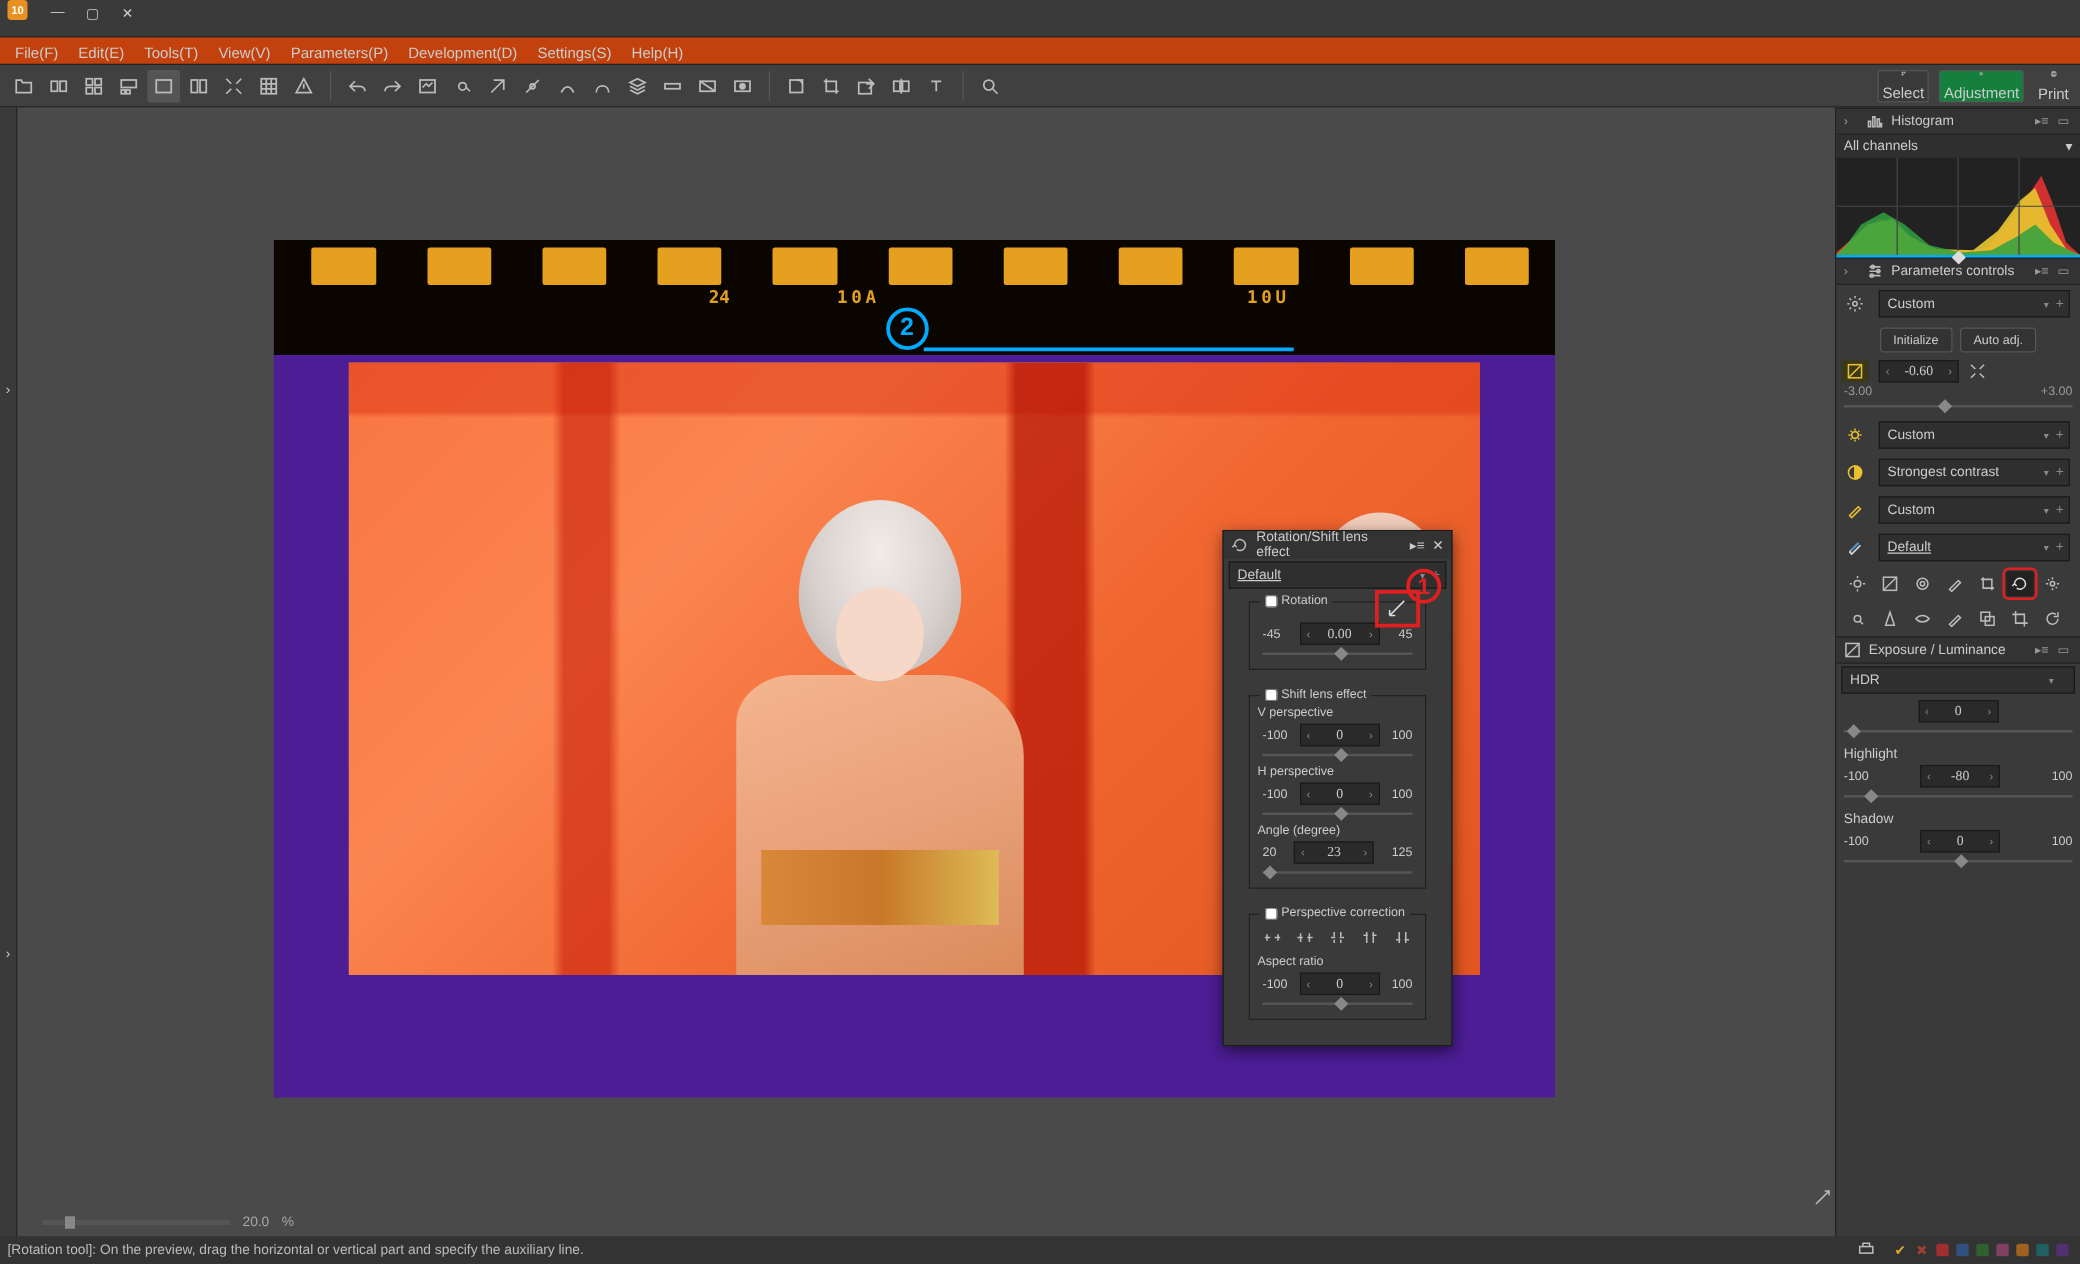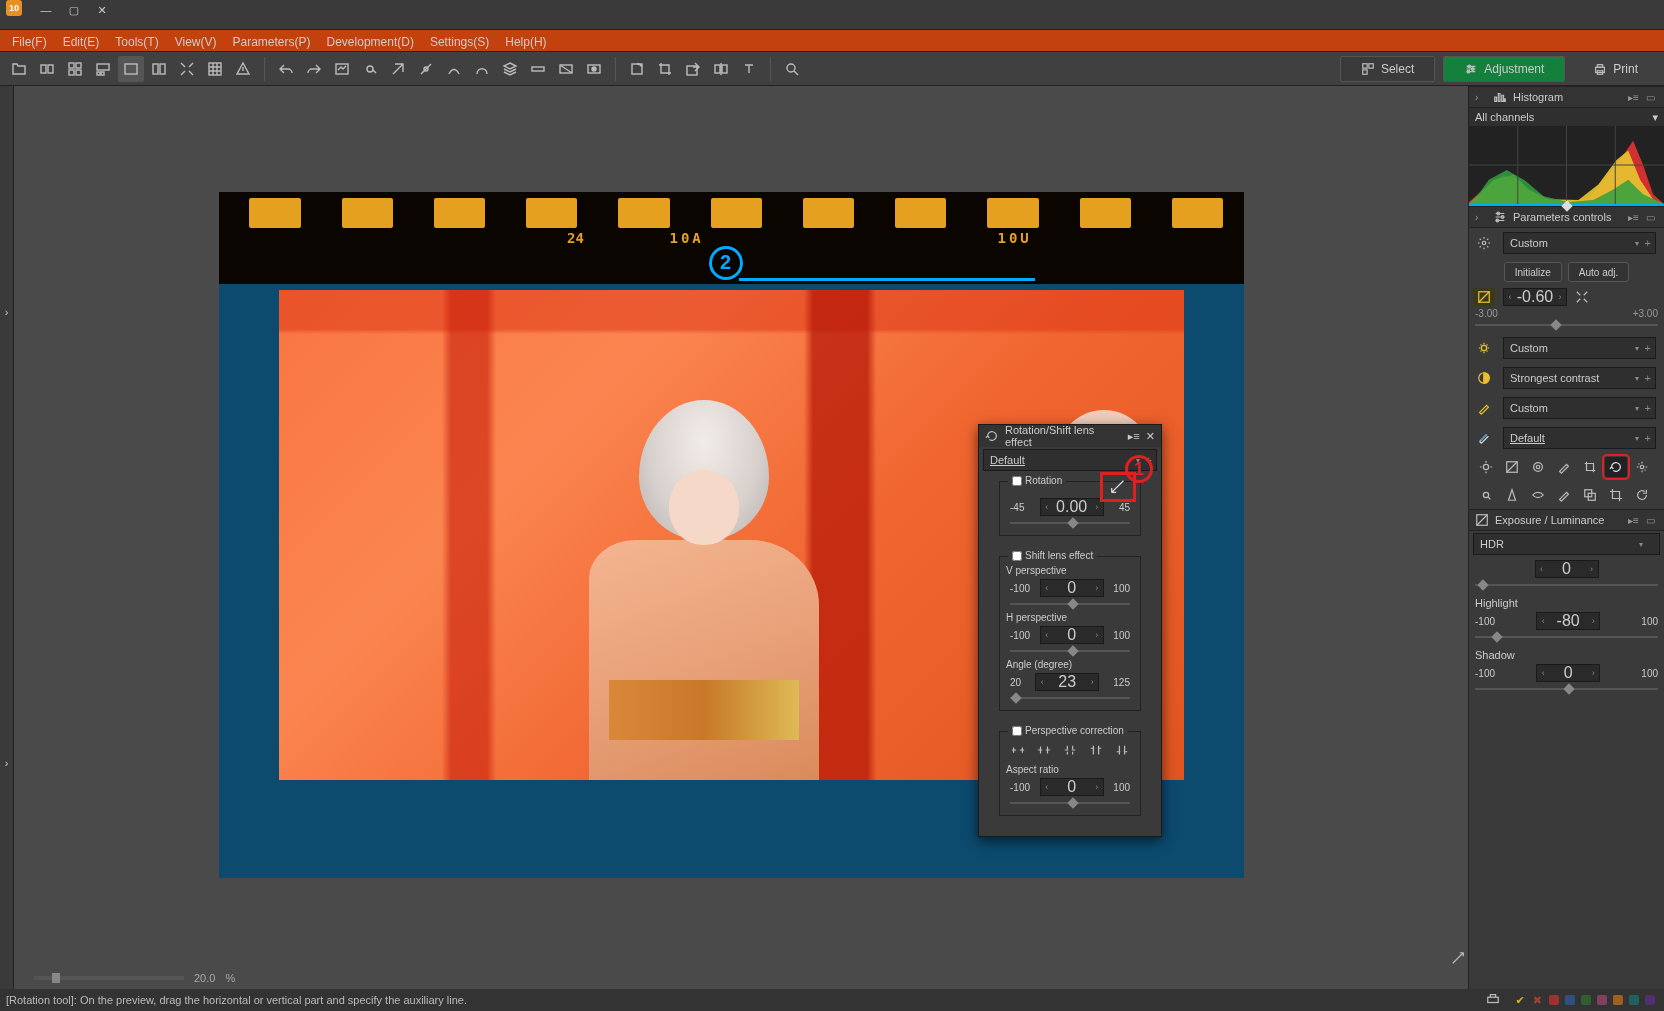--- a/index.html
+++ b/index.html
@@ -9,27 +9,27 @@
 .titlebar .title { flex: 1; font-size: 12px; color: #ddd; }
 .titlebar .winbtn { width: 24px; height: 20px; display: flex; align-items: center; justify-content: center; color: #ccc; cursor: pointer; margin-left: 4px; }
 .menubar { height: 22px; background: #c2410c; display: flex; align-items: flex-end; padding: 0 4px; border-bottom: 1px solid #222; }
 .menubar .mitem { padding: 2px 8px; font-size: 12px; cursor: pointer; }
 .toolbar { height: 34px; background: #404040; display: flex; align-items: center; padding: 0 6px; border-bottom: 1px solid #222; gap: 2px; }
 .toolbar .sep { width: 1px; height: 24px; background: #555; margin: 0 6px; }
 .toolbar .tbtn { width: 26px; height: 26px; display: flex; align-items: center; justify-content: center; cursor: pointer; border-radius: 2px; color: #bbb; }
 .toolbar .tbtn.active { background: #555; }
 .toolbar .tbtn svg { width: 16px; height: 16px; stroke: #bbb; fill: none; stroke-width: 1.4; }
 .toolbar .spacer { flex: 1; }
-.toolbar .rbtn { height: 26px; padding: 0 20px; display: flex; align-items: center; gap: 6px; border: 1px solid #555; background: #3a3a3a; border-radius: 2px; margin-left: 6px; cursor: pointer; font-size: 12px; }
+.toolbar .rbtn { height: 26px; padding: 0 3px; display: flex; align-items: center; gap: 6px; border: 1px solid #555; background: #3a3a3a; border-radius: 2px; margin-left: 6px; cursor: pointer; font-size: 12px; flex-direction: column; }
 .main { display: flex; height: calc(100% - 30px - 22px - 34px - 22px); }
 .leftstrip { width: 14px; background: #3a3a3a; border-right: 1px solid #222; display: flex; flex-direction: column; }
 .leftstrip .chev { height: 50%; display: flex; align-items: center; justify-content: center; cursor: pointer; }
 .canvas-area { flex: 1; background: #4a4a4a; position: relative; display: flex; flex-direction: column; }
 .canvas-inner { flex: 1; display: flex; align-items: center; justify-content: center; padding: 20px 40px 4px 20px; }
-.photo { width: 1025px; height: 686px; background: #0c4a6e; position: relative; overflow: hidden; }
+.photo { width: 1025px; height: 686px; background: #4c1d95; position: relative; overflow: hidden; }
 .film-top, .film-bot { position: absolute; left: 0; right: 0; height: 92px; background: #0b0500; }
 .film-top { top: 0; }
 .film-bot { bottom: 0; height: 90px; }
 .sprocket { position: absolute; width: 5%; height: 30px; background: #e6a020; top: 6px; border-radius: 2px; }
 .film-bot .sprocket { top: 36px; background: linear-gradient(#d03020, #e6a020); }
 .filmtext { position: absolute; color: #e6a020; font-family: monospace; font-weight: bold; }
 .greenbar { position: absolute; height: 6px; background: #1a8a1a; bottom: 82px; }
 .photo-inner { position: absolute; top: 98px; left: 60px; right: 60px; bottom: 98px; background: linear-gradient(135deg, #f97540 0%, #fb8550 30%, #f06530 60%, #e05520 100%); overflow: hidden; }
 .photo-inner::before { content: ""; position: absolute; inset: 0; background:
   linear-gradient(90deg, transparent 0%, transparent 18%, rgba(200,30,10,.6) 19%, rgba(200,30,10,.6) 23%, transparent 24%,
@@ -60,21 +60,21 @@
 .drow { display: flex; align-items: center; gap: 4px; margin: 2px 4px; }
 .drow .dicon { width: 22px; height: 18px; display: flex; align-items: center; justify-content: center; }
 .drow .dd { flex: 1; }
 .btnrow { display: flex; gap: 6px; justify-content: center; margin: 4px; }
 .btnrow button { height: 20px; padding: 0 10px; background: #333; border: 1px solid #555; color: #ccc; font-size: 10px; border-radius: 3px; cursor: pointer; }
 .numrow { display: flex; align-items: center; gap: 4px; margin: 3px 6px; font-size: 11px; }
 .numrow .lbl { flex: 0 0 auto; font-size: 10px; }
 .numrow .stretch { flex: 1; }
 .spinbox { display: flex; align-items: center; height: 18px; border: 1px solid #1a1a1a; background: #2a2a2a; }
 .spinbox .arr { width: 12px; text-align: center; cursor: pointer; color: #888; font-size: 9px; }
-.spinbox .val { width: 38px; text-align: center; font-size: 16px; }
+.spinbox .val { width: 38px; text-align: center; font-size: 11px; font-family: Liberation Serif, serif; }
 .slider { height: 8px; margin: 0 6px 4px 6px; position: relative; }
 .slider .track { position: absolute; top: 3px; left: 0; right: 0; height: 2px; background: #555; }
 .slider .thumb { position: absolute; top: 0; width: 8px; height: 8px; background: #888; transform: rotate(45deg); }
 .rangelabels { display: flex; justify-content: space-between; margin: 0 6px 2px 6px; font-size: 10px; color: #999; }
 .icongrid { display: flex; flex-wrap: wrap; gap: 4px; padding: 4px 6px; }
 .icongrid .gic { width: 22px; height: 20px; display: flex; align-items: center; justify-content: center; cursor: pointer; border-radius: 2px; }
 .icongrid .gic.hl { outline: 2px solid #e02020; outline-offset: 1px; background: #222; }
 .redbox { outline: 3px solid #e02020; outline-offset: -1px; }
 .floating { position: absolute; top: 424px; left: 978px; width: 184px; background: #3a3a3a; border: 1px solid #1a1a1a; box-shadow: 0 4px 12px rgba(0,0,0,.6); z-index: 20; font-size: 11px; }
 .floating .fhdr { height: 22px; background: #333; display: flex; align-items: center; padding: 0 6px; gap: 6px; }

